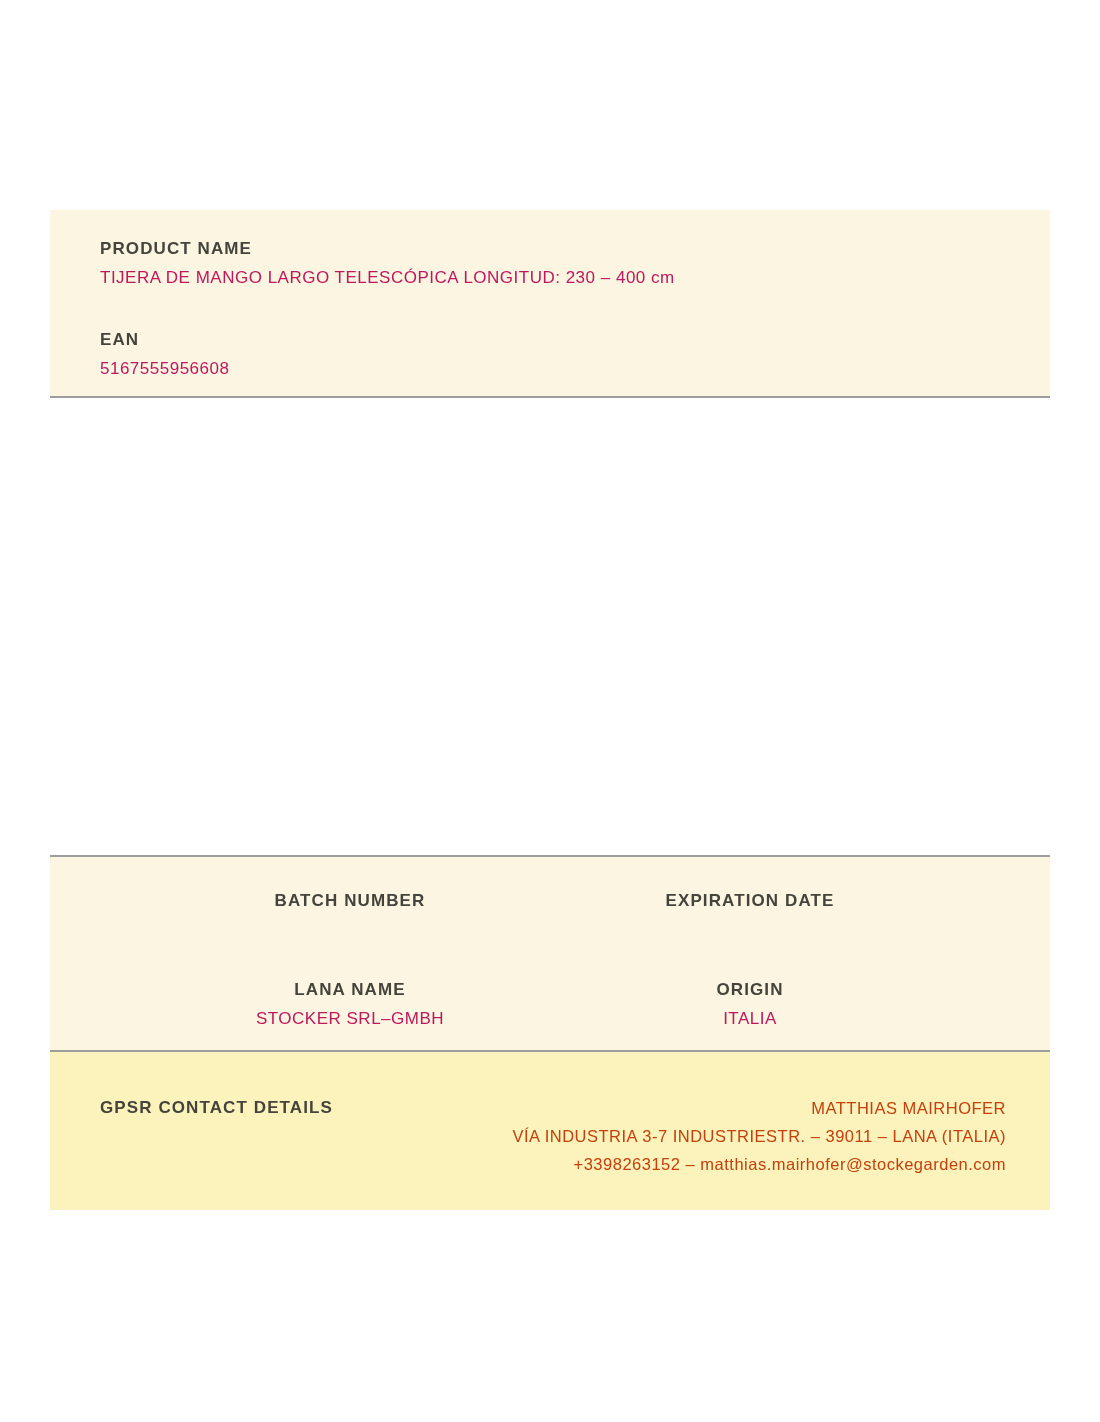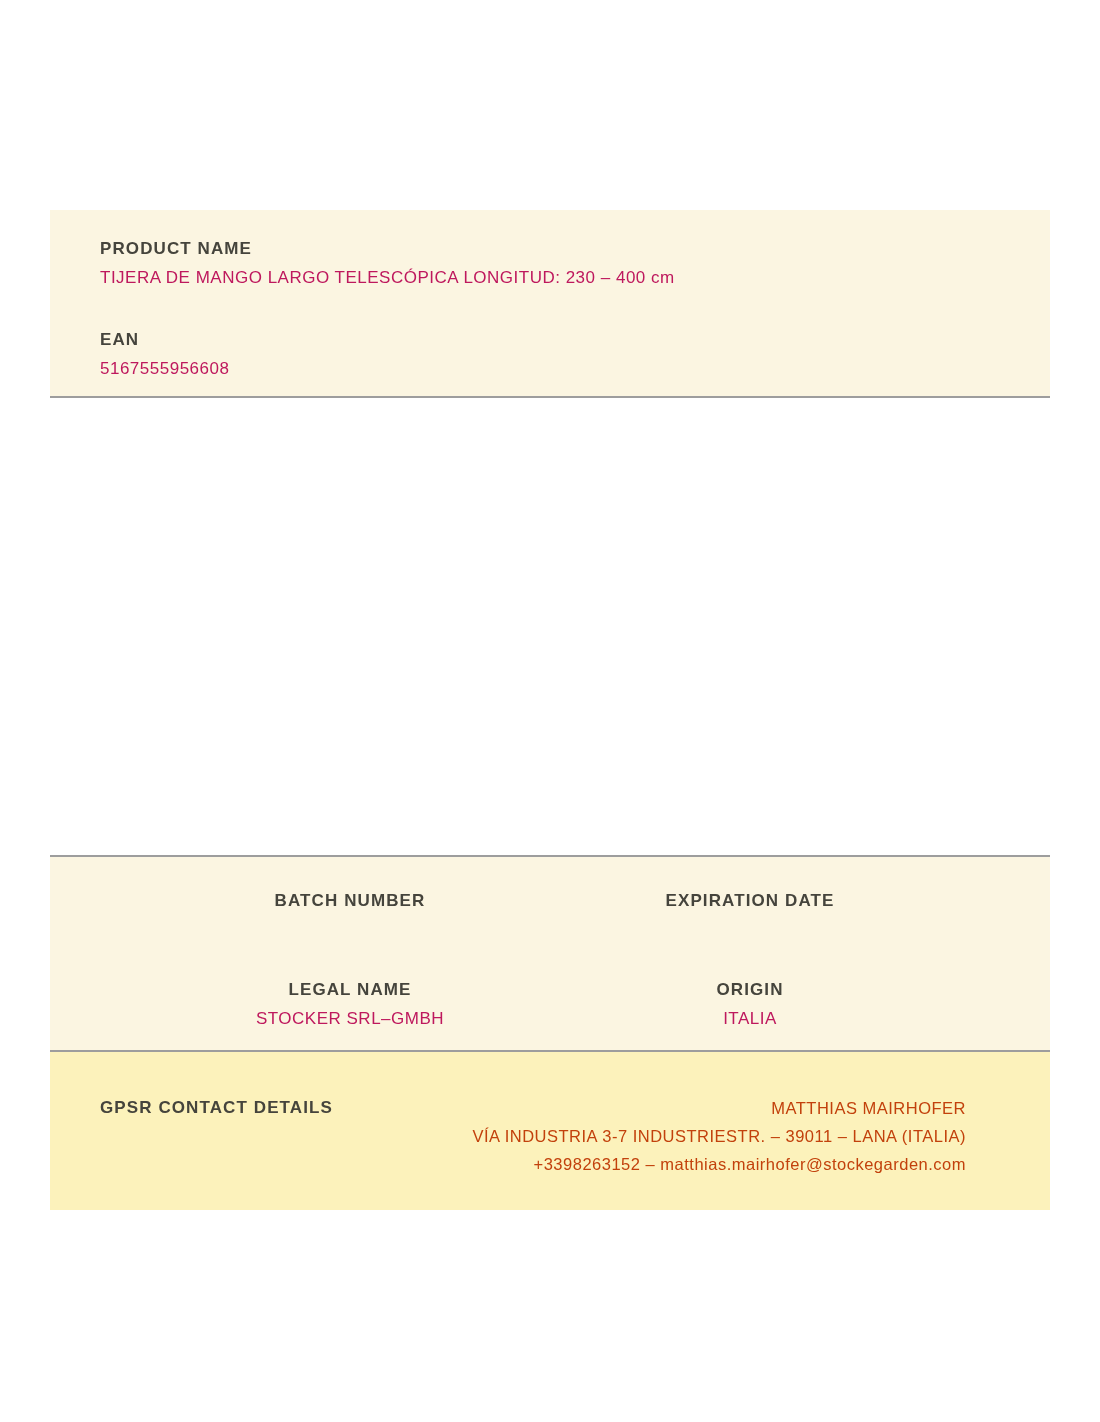--- a/index.html
+++ b/index.html
@@ -57,21 +57,21 @@
     grid-template-columns: 1fr 1fr;
     text-align: center;
   }
   .batch-grid .field-value { min-height: 22px; }
   .row-gap { margin-top: 38px; }
   
   .gpsr-panel {
     top: 1052px;
     height: 158px;
     background: #fcf2bb;
-    padding: 45px 84px 0 50px;
+    padding: 45px 44px 0 50px;
     display: flex;
     justify-content: space-between;
     align-items: flex-start;
   }
   .gpsr-contact {
     text-align: right;
     font-size: 16.5px;
     letter-spacing: 0.5px;
     color: #c2410c;
   }
@@ -94,21 +94,21 @@
       <div class="field-label">EAN</div>
       <div class="field-value">5167555956608</div>
     </div>
   </section>
 
   <section class="panel batch-panel">
     <div class="batch-grid">
       <div>
         <div class="field-label">BATCH NUMBER</div>
         <div class="field-value"></div>
-        <div class="field-label row-gap">LEGAL NAME</div>
+        <div class="field-label row-gap">LANA NAME</div>
         <div class="field-value">STOCKER SRL–GMBH</div>
       </div>
       <div>
         <div class="field-label">EXPIRATION DATE</div>
         <div class="field-value"></div>
         <div class="field-label row-gap">ORIGIN</div>
         <div class="field-value">ITALIA</div>
       </div>
     </div>
   </section>

